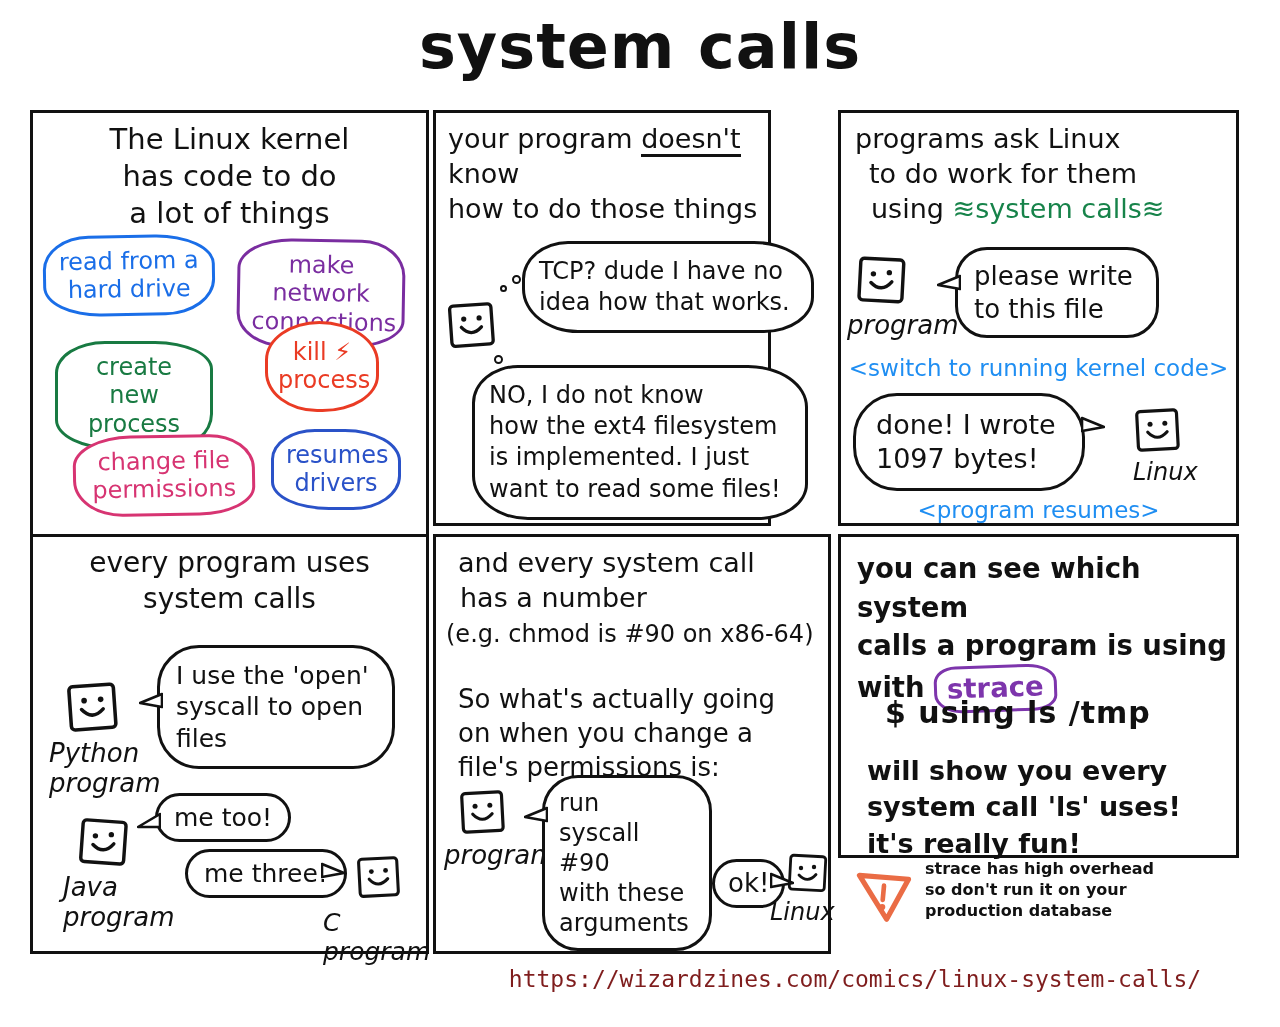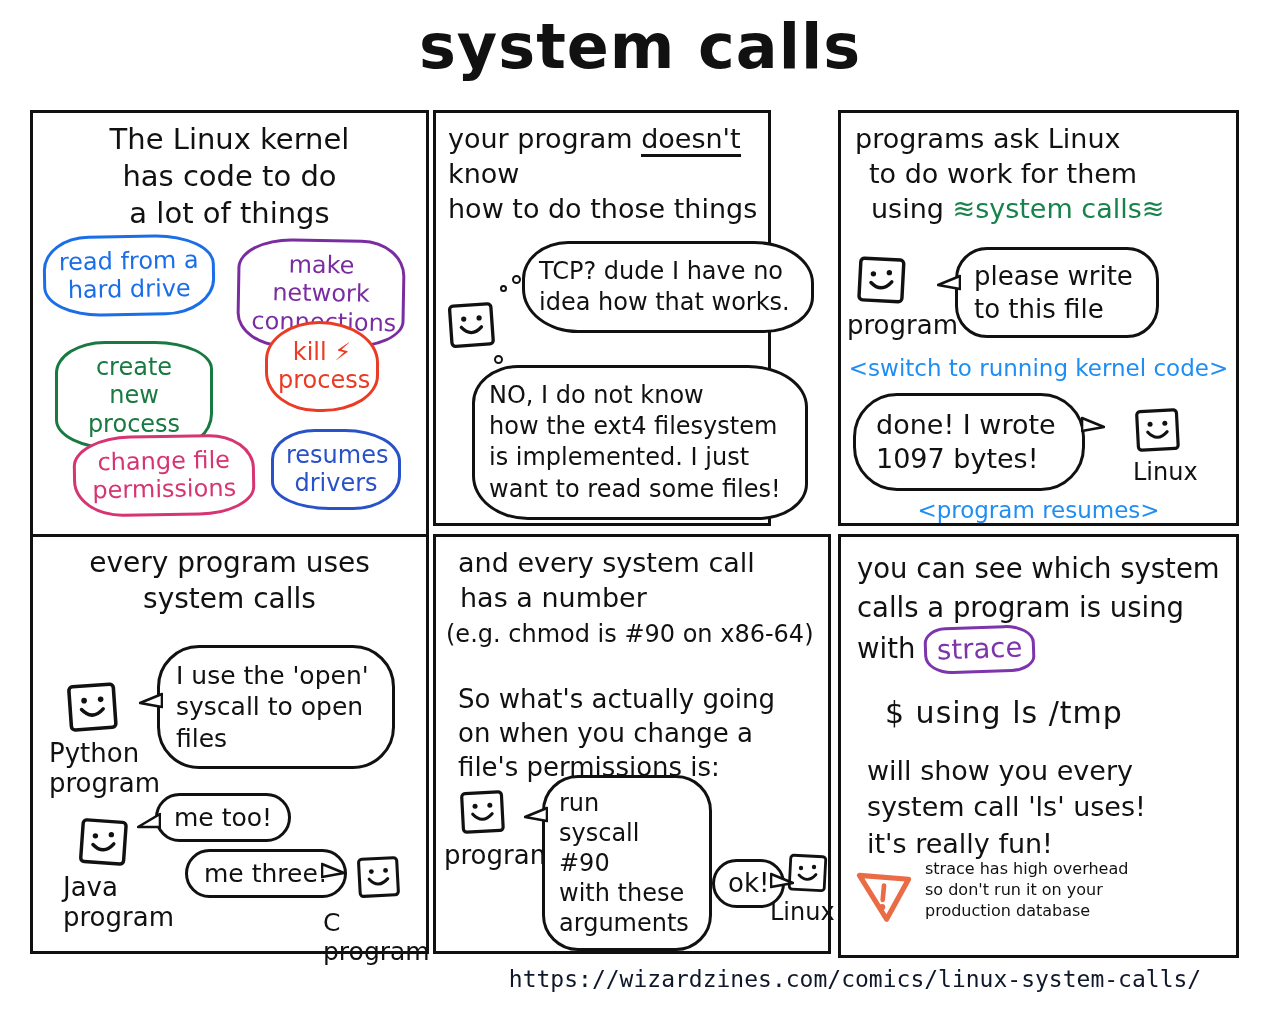--- a/index.html
+++ b/index.html
@@ -11,21 +11,21 @@
   .title {
     position:absolute; top:10px; left:0; width:100%; text-align:center;
     font-size:62px; font-weight:bold; letter-spacing:1px; color:#111;
   }
   .panel { position:absolute; border:3px solid #111; background:#fff; }
   #p1 { left:30px;  top:110px; width:399px; height:464px; }
   #p2 { left:433px; top:110px; width:338px; height:416px; }
   #p3 { left:838px; top:110px; width:401px; height:416px; }
   #p4 { left:30px;  top:534px; width:399px; height:420px; }
   #p5 { left:433px; top:534px; width:398px; height:420px; }
-  #p6 { left:838px; top:534px; width:401px; height:424px; }
+  #p6 { left:838px; top:534px; width:401px; height:324px;font-weight:bold; }
 
   .ml { white-space:pre-line; }
   .h  { font-size:27px; line-height:1.3; }
   .abs { position:absolute; }
 
   
   .p1-head { top:8px; left:0; width:100%; text-align:center; font-size:29px; line-height:1.28; }
   .blob {
     position:absolute; border:3px solid; text-align:center;
     font-size:24px; line-height:1.18; padding:9px 12px; background:#fff;
@@ -39,21 +39,21 @@
   #b0 { left:10px;  top:122px; width:172px; }
   #b1 { left:204px; top:126px; width:168px; }
   #b2 { left:22px;  top:228px; width:158px; }
   #b3 { left:232px; top:208px; width:114px; padding:14px 10px; }
   #b4 { left:40px;  top:322px; width:182px; }
   #b5 { left:238px; top:316px; width:130px; }
 
   
   .char { position:absolute; }
   .char svg { width:100%; height:100%; display:block; }
-  .charlabel { position:absolute; font-size:26px; line-height:1.15; }
+  .charlabel { position:absolute; font-size:26px; line-height:1.15;font-style:italic; }
 
   
   .speech {
     position:absolute; border:3px solid #111; background:#fff;
     font-size:25px; line-height:1.25; padding:10px 16px;
   }
   .tail { position:absolute; width:24px; height:26px; }
   .tail svg { width:100%; height:100%; display:block; }
   .tail-l { left:-19px; }
   .tail-r { right:-19px; }
@@ -67,21 +67,21 @@
 
   
   .strace-blob {
     display:inline-block; border:3px solid; border-radius:22px 30px 24px 28px / 16px 18px 15px 19px;
     padding:0px 10px 2px 10px; transform:rotate(-2deg);
   }
   .cmd { position:absolute; font-size:30px; letter-spacing:1px; }
 
   .footer {
     position:absolute; top:966px; left:460px; width:790px; text-align:center;
-    font-family:"DejaVu Sans Mono", monospace; font-size:23px; color:#0f172a;
+    font-family:"DejaVu Sans Mono", monospace; font-size:23px; color:#7f1d1d;
   }
   .underline { border-bottom:3px solid #111; }
 </style>
 </head>
 <body>
 
 <div class="comic">
 
   <div class="title">system calls</div>
 

